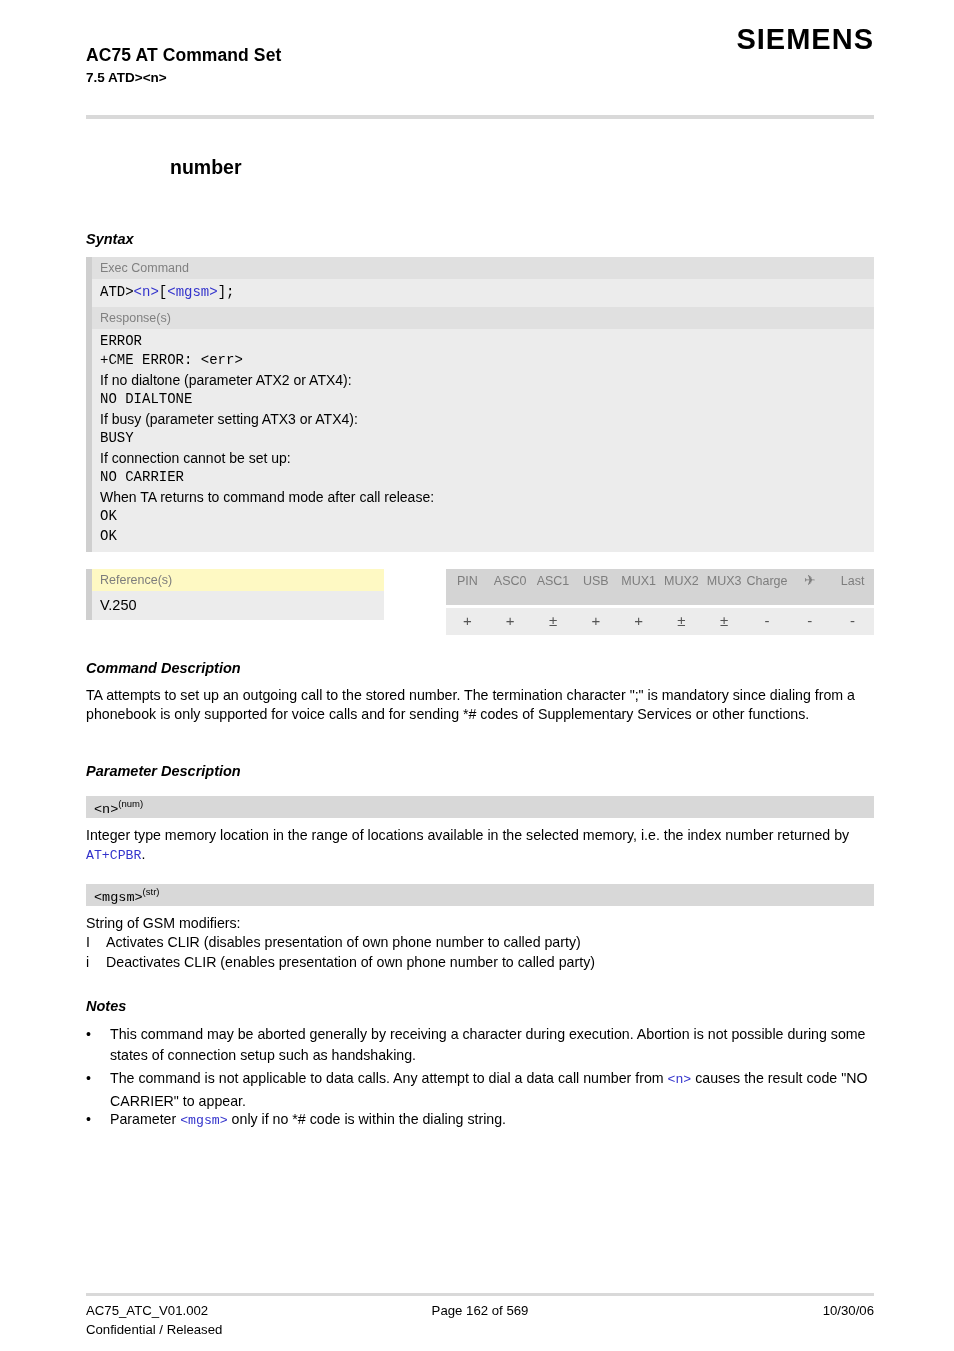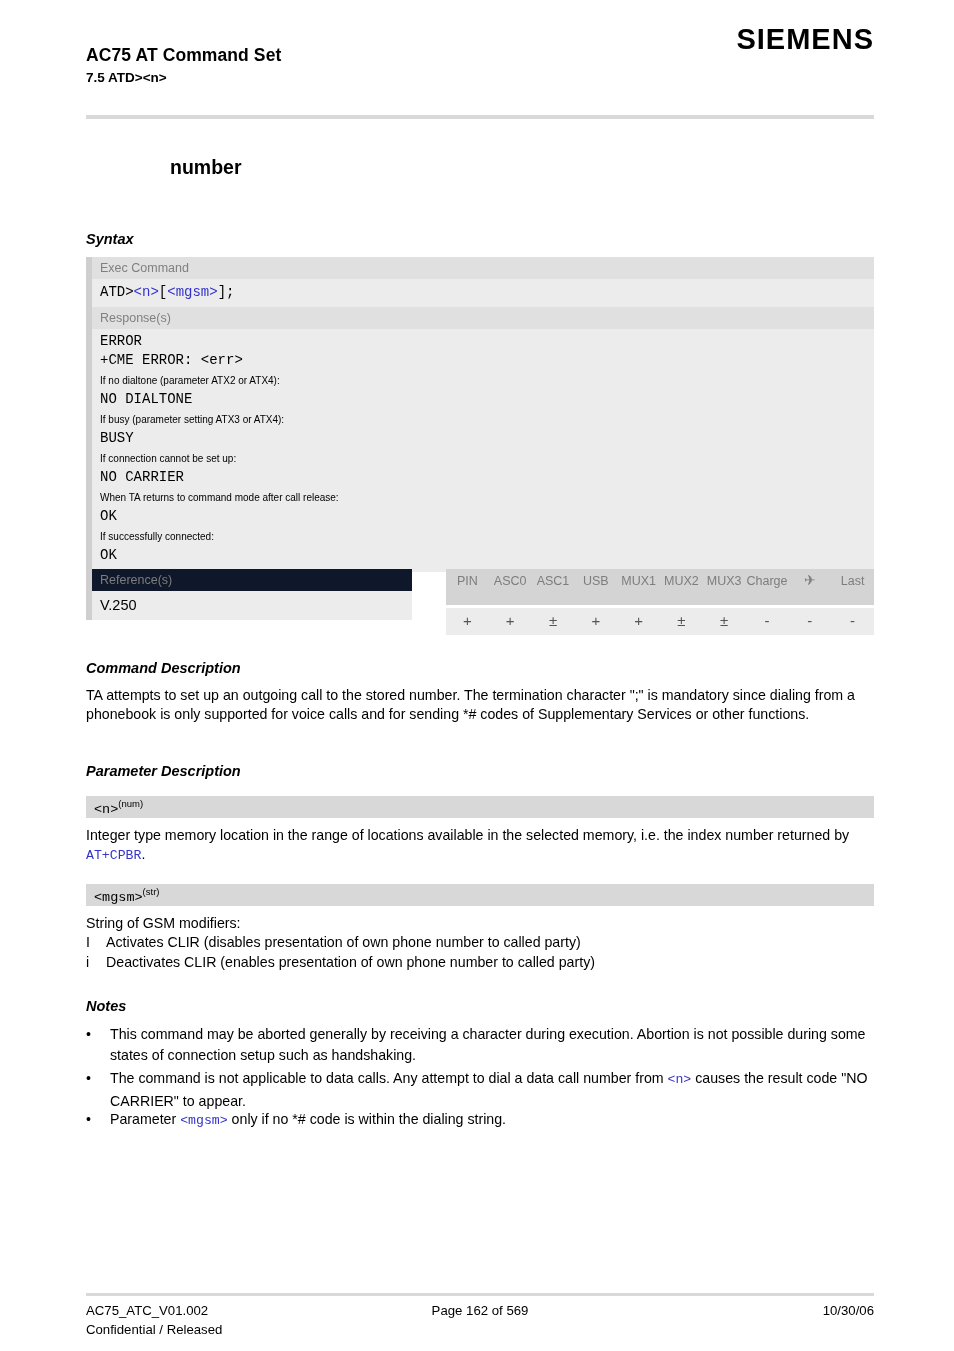--- a/index.html
+++ b/index.html
@@ -120,43 +120,43 @@
     background: #e0e0e0;
   }
   .code-line {
     font-family: "Liberation Mono", monospace;
     font-size: 14px;
     line-height: 19.5px;
     padding-left: 8px;
     white-space: pre;
   }
   .prose-line {
-    font-size: 10px;
+    font-size: 14px;
     line-height: 19.5px;
     padding-left: 8px;
   }
   .blue {
     color: #3333cc;
   }
   .syntax-body {
     padding: 3px 0 6px 0;
   }
   .syntax-body-top {
     padding: 4px 0 4px 0;
   }
 
   
   .ref-box {
     position: absolute;
     left: 86px;
     top: 553px;
-    width: 326px;
+    width: 298px;
     border-left: 6px solid #cfcfcf;
     box-sizing: border-box;
-    background: #0f172a;
+    background: #fef9c3;
   }
   .ref-label {
     font-size: 12.5px;
     color: #7d7d7d;
     line-height: 16px;
     padding: 3px 0 3px 8px;
   }
   .ref-value {
     background: #ececec;
     font-size: 14.5px;
@@ -331,21 +331,20 @@
         <div class="code-line">ERROR</div>
         <div class="code-line">+CME ERROR: &lt;err&gt;</div>
         <div class="prose-line">If no dialtone (parameter ATX2 or ATX4):</div>
         <div class="code-line">NO DIALTONE</div>
         <div class="prose-line">If busy (parameter setting ATX3 or ATX4):</div>
         <div class="code-line">BUSY</div>
         <div class="prose-line">If connection cannot be set up:</div>
         <div class="code-line">NO CARRIER</div>
         <div class="prose-line">When TA returns to command mode after call release:</div>
         <div class="code-line">OK</div>
-        <div class="prose-line">If successfully connected:</div>
         <div class="code-line">OK</div>
       </div>
   </div>
 
   <div class="ref-box">
     <div class="ref-label">Reference(s)</div>
     <div class="ref-value">V.250</div>
   </div>
 
   <div class="cap-box">

